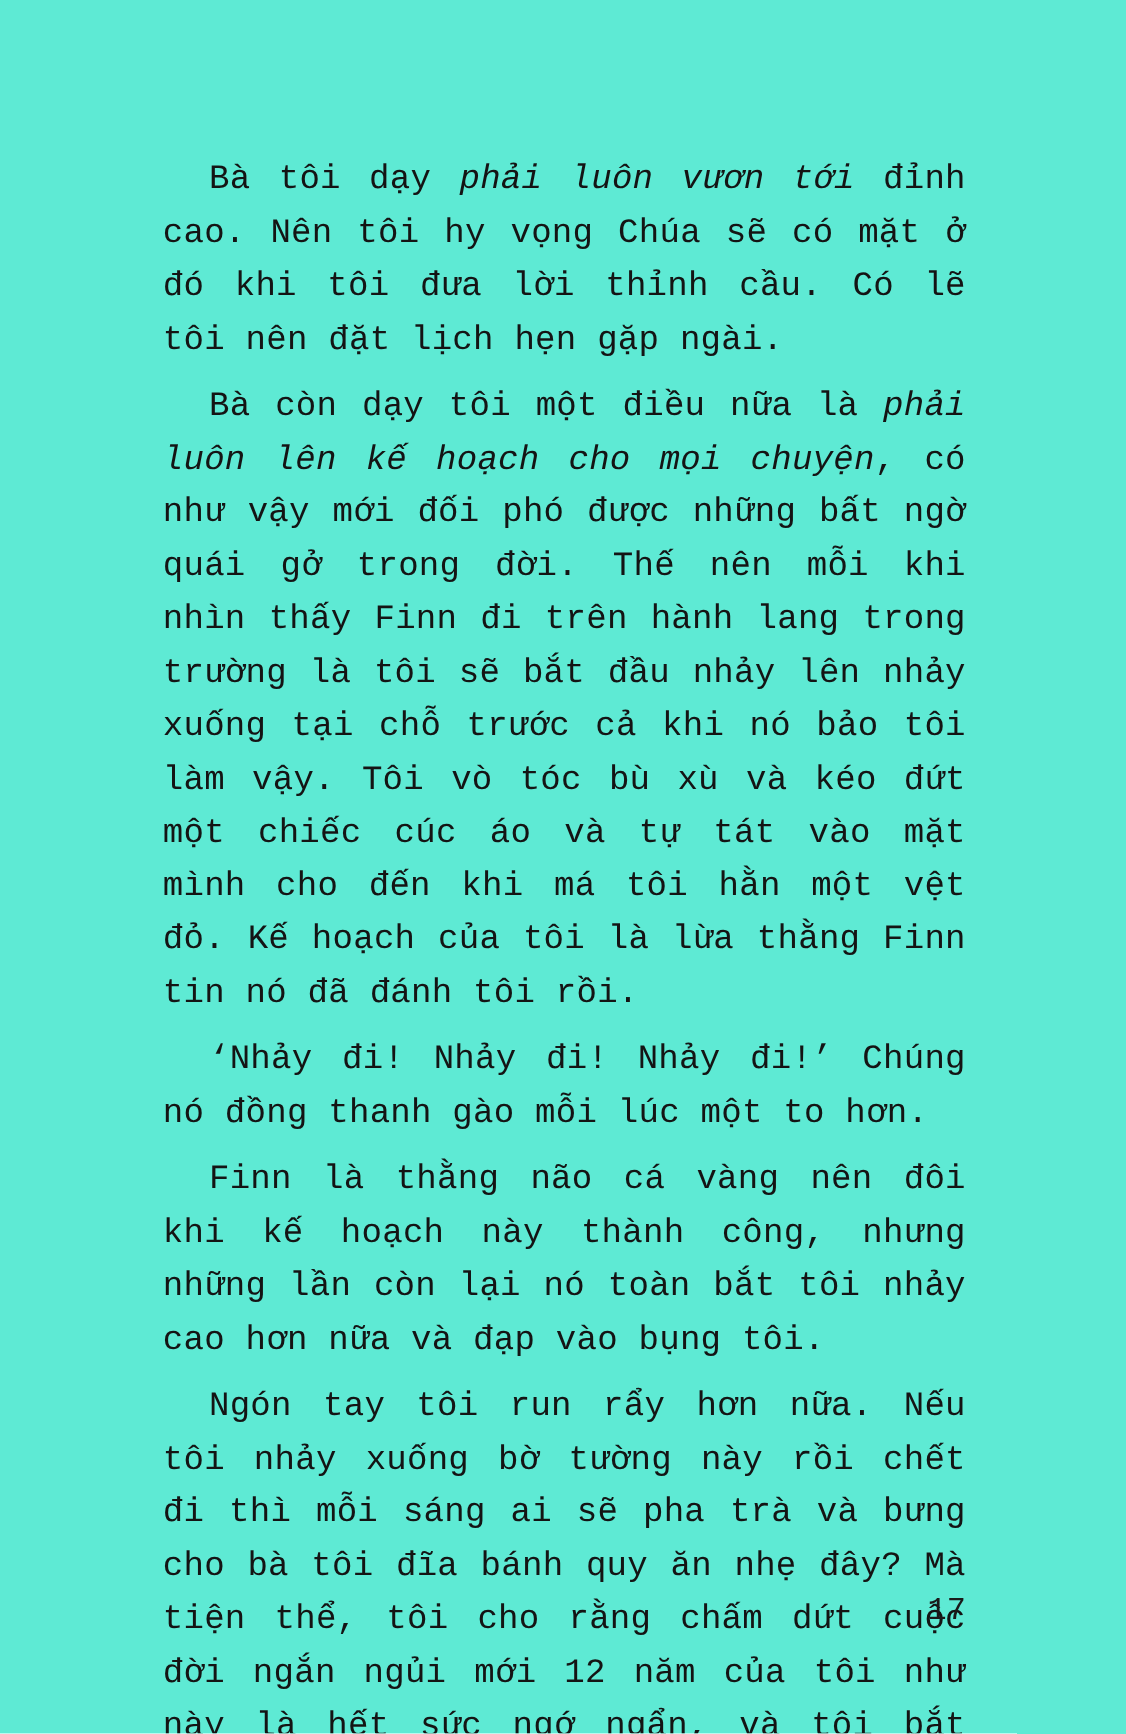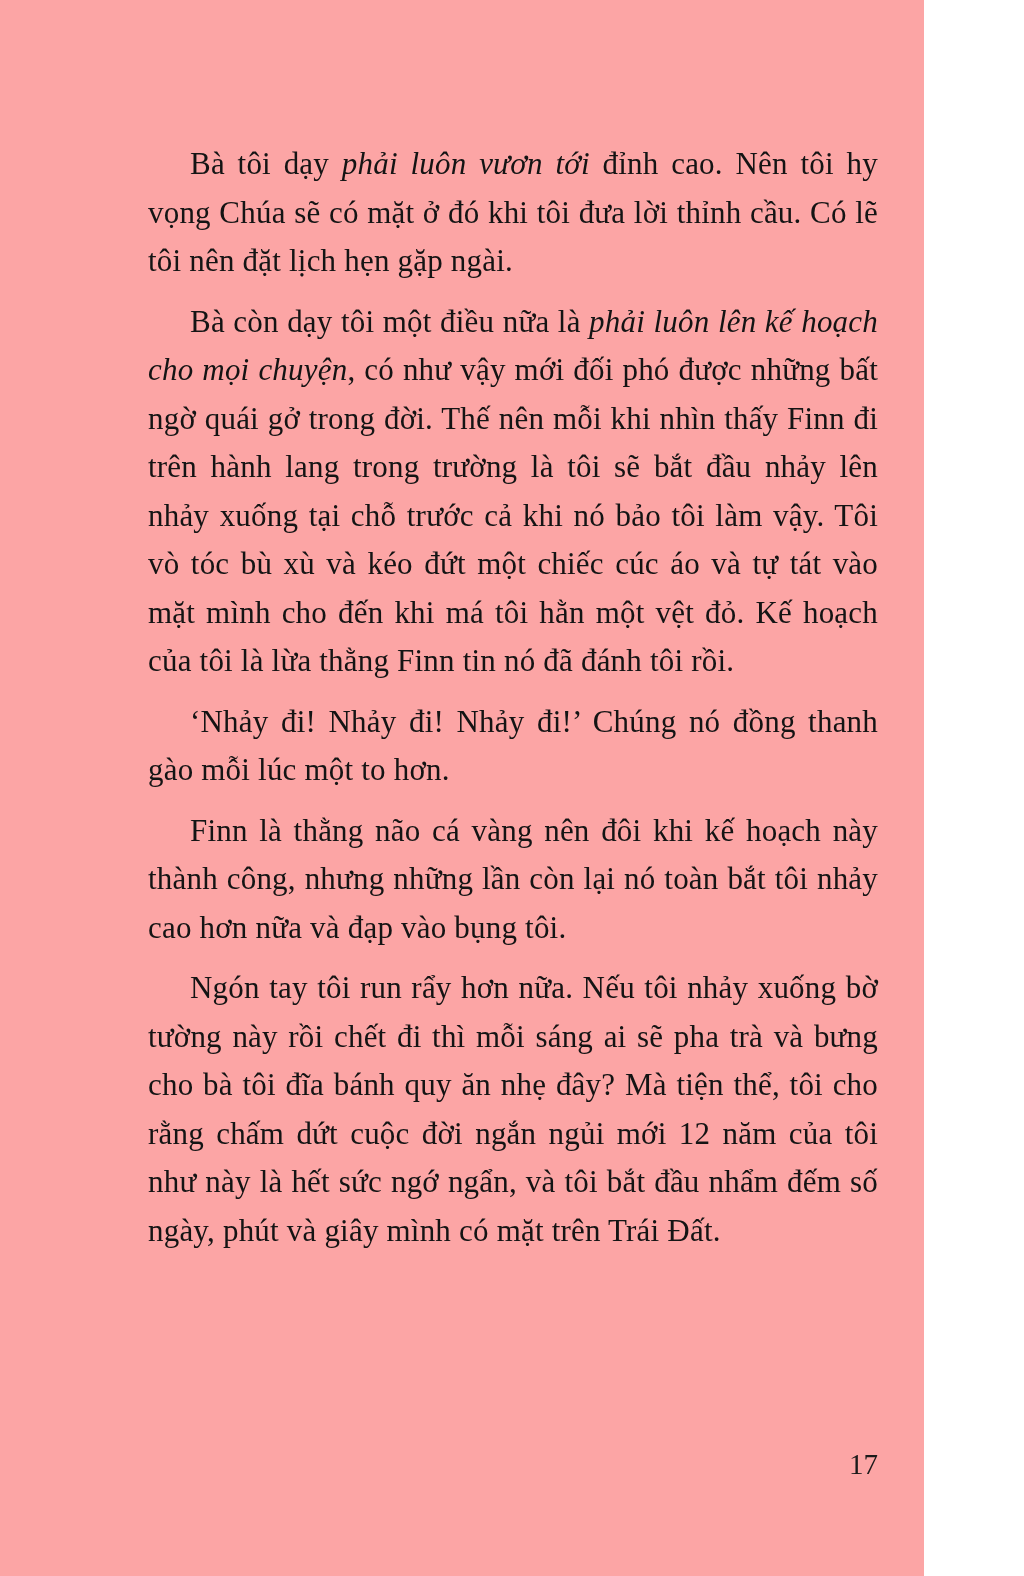--- a/index.html
+++ b/index.html
@@ -2,25 +2,25 @@
 <html lang="vi"><head>
 <meta charset="utf-8">
 <style>
   html, body {
     margin: 0;
     padding: 0;
     background: #ffffff;
   }
   .page {
     position: relative;
-    width: 924px;
+    width: 1024px;
     height: 1576px;
-    background: #fca5a5;
+    background: #5eead4;
     overflow: hidden;
-    font-family: Liberation Serif, serif;
+    font-family: Liberation Mono, monospace;
     color: #141414;
   }
   .text-block {
     position: absolute;
     left: 148px;
     top: 140px;
     width: 730px;
     text-align: justify;
     font-size: 31px;
     line-height: 48.5px;

